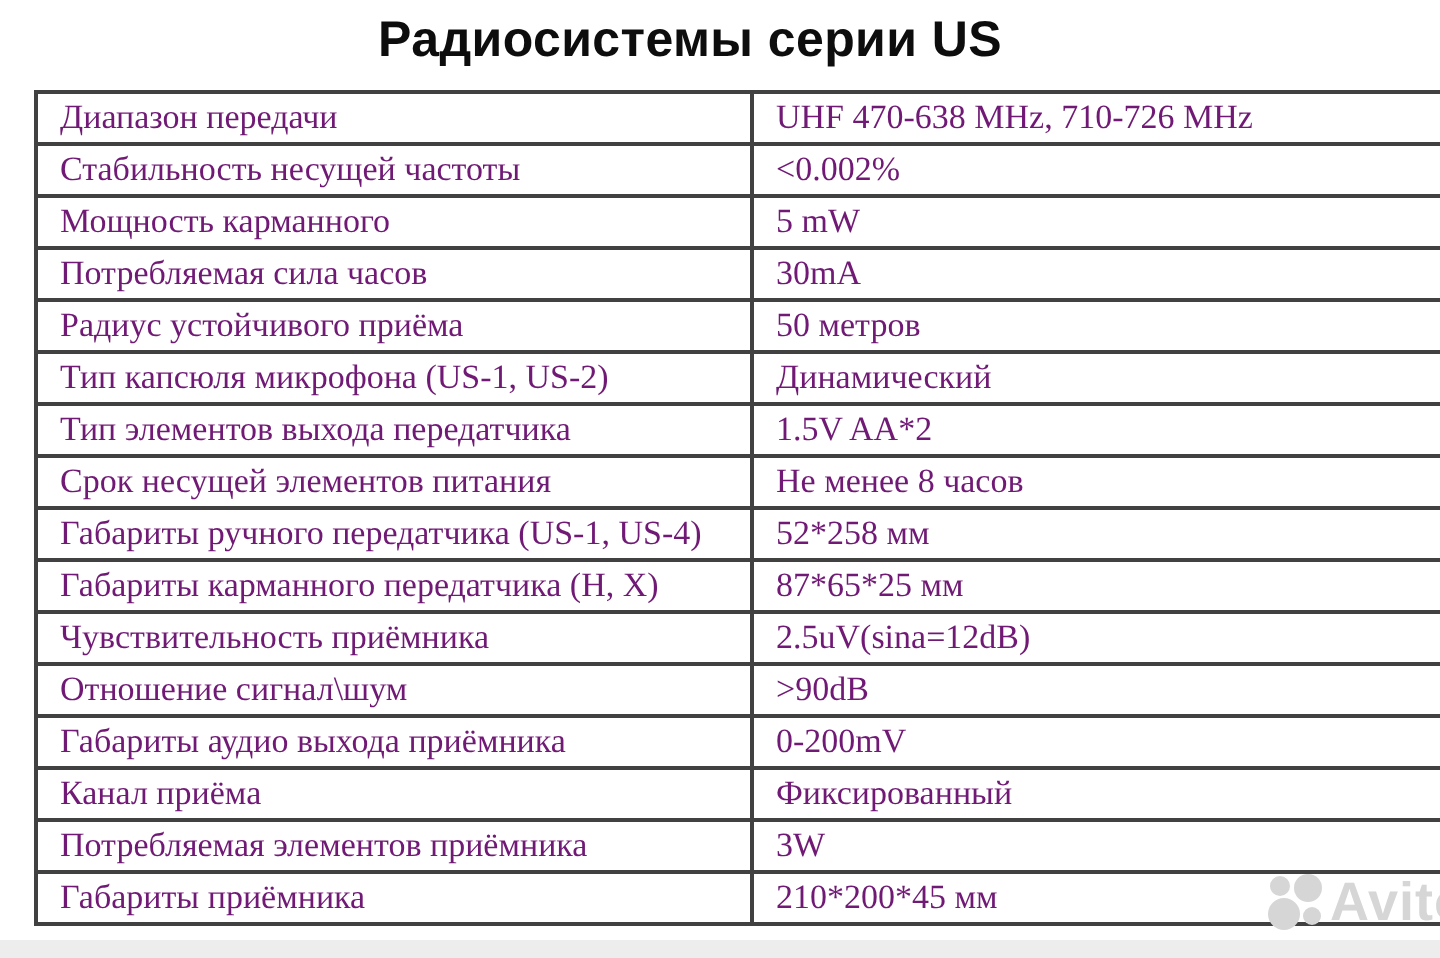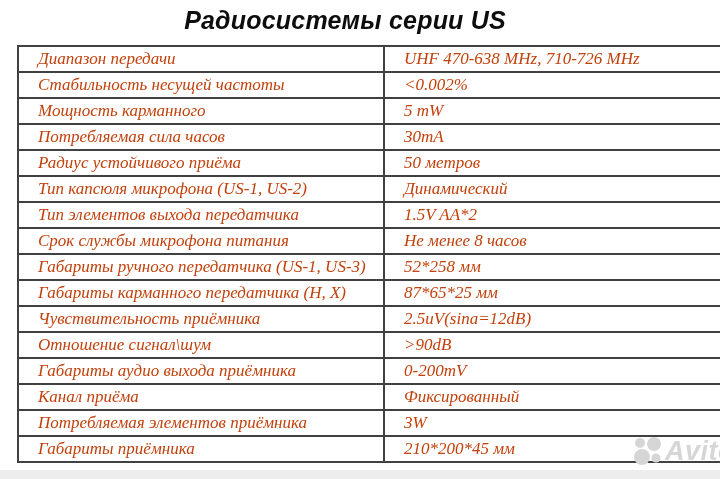--- a/index.html
+++ b/index.html
@@ -10,21 +10,20 @@
     background: #ffffff;
     overflow: hidden;
     font-family: "Liberation Sans", sans-serif;
     position: relative;
   }
   .page {
     position: relative;
     width: 688px;
     height: 479px;
     background: #ffffff;
-    font-style: italic;
   }
   .title {
     position: absolute;
     top: 6px;
     left: 0;
     width: 690px;
     text-align: center;
     font-family: "Liberation Sans", sans-serif;
     font-weight: 700;
     font-size: 25px;
@@ -35,24 +34,24 @@
     position: absolute;
     left: 17px;
     top: 45px;
     width: 686px;
     border-collapse: collapse;
     table-layout: fixed;
   }
   table.spec td {
     border: 2px solid #414141;
     height: 24px;
-    padding: 0 4px 0 19px;
+    padding: 0 4px 0 11px;
     font-family: "Liberation Serif", "DejaVu Serif", serif;
     font-size: 17px;
-    color: #c2410c;
+    color: #701a75;
     vertical-align: middle;
     white-space: nowrap;
     overflow: hidden;
   }
   table.spec td.label { width: 341px; }
   table.spec td.value { width: 345px; }
   .watermark {
     position: absolute;
     left: 633px;
     top: 436px;
@@ -109,25 +108,25 @@
       </tr>
       <tr>
         <td class="label">Тип капсюля микрофона (US-1, US-2)</td>
         <td class="value">Динамический</td>
       </tr>
       <tr>
         <td class="label">Тип элементов выхода передатчика</td>
         <td class="value">1.5V AA*2</td>
       </tr>
       <tr>
-        <td class="label">Срок службы микрофона питания</td>
+        <td class="label">Срок несущей элементов питания</td>
         <td class="value">Не менее 8 часов</td>
       </tr>
       <tr>
-        <td class="label">Габариты ручного передатчика (US-1, US-3)</td>
+        <td class="label">Габариты ручного передатчика (US-1, US-4)</td>
         <td class="value">52*258 мм</td>
       </tr>
       <tr>
         <td class="label">Габариты карманного передатчика (Н, Х)</td>
         <td class="value">87*65*25 мм</td>
       </tr>
       <tr>
         <td class="label">Чувствительность приёмника</td>
         <td class="value">2.5uV(sina=12dB)</td>
       </tr>

